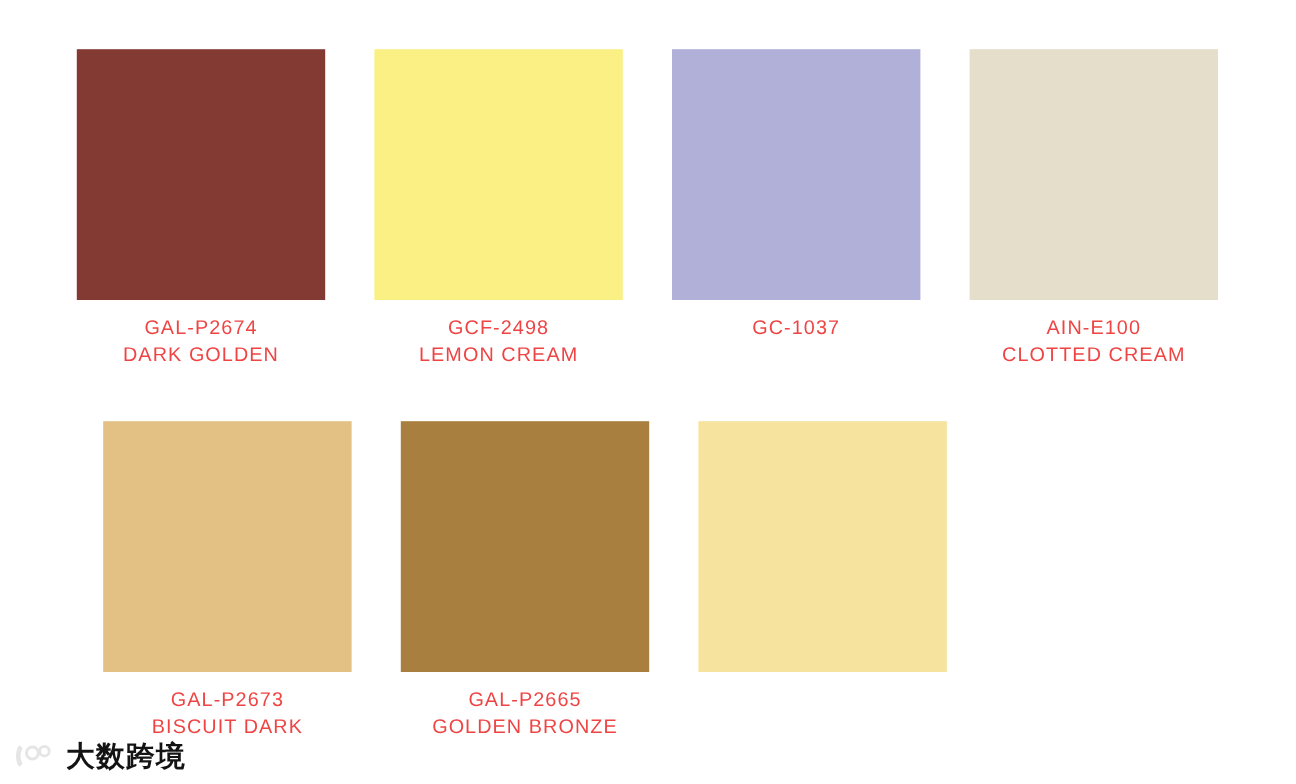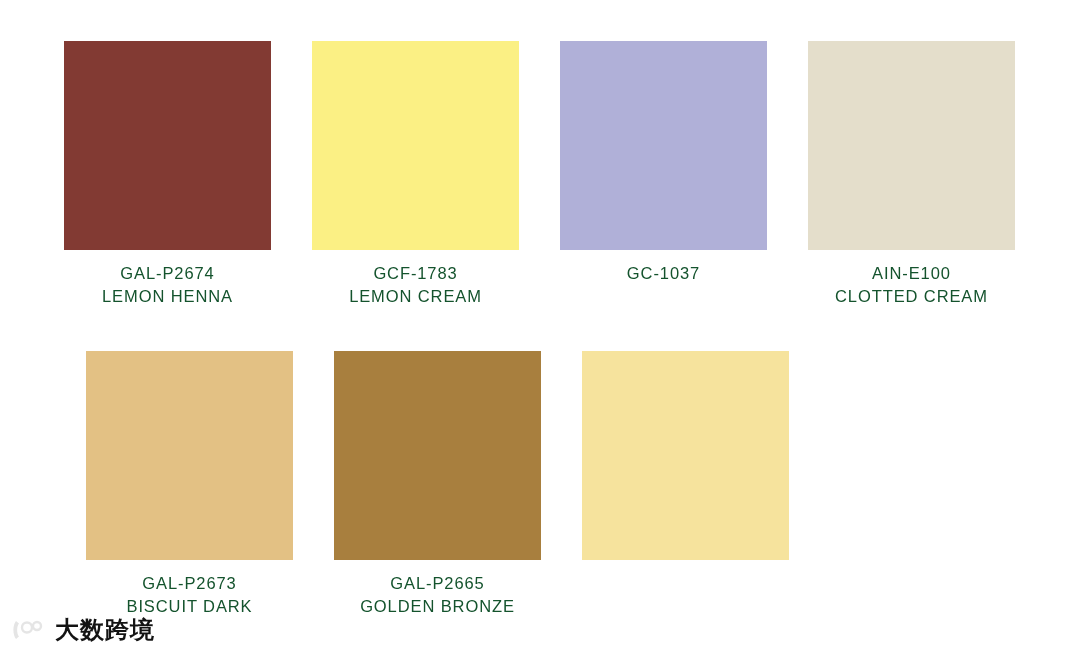--- a/index.html
+++ b/index.html
@@ -50,21 +50,21 @@
 
   .swatch-labels {
     margin-top: 12px;
     text-align: center;
     line-height: 22px;
   }
 
   .swatch-code,
   .swatch-name {
     display: block;
-    color: #14532d;
+    color: #ef4444;
     font-size: 16.5px;
     font-weight: 400;
     letter-spacing: 0.9px;
     white-space: nowrap;
   }
 
   .swatch-name {
     margin-top: 1px;
   }
 
@@ -98,27 +98,27 @@
 </head>
 <body>
 
 <div id="palette-board">
 
   <div class="swatch-row" id="row-0">
       <div class="swatch-card">
         <div class="swatch-chip" style="background: rgb(130, 58, 51);"></div>
         <div class="swatch-labels">
           <span class="swatch-code">GAL-P2674</span>
-          <span class="swatch-name">LEMON HENNA</span>
+          <span class="swatch-name">DARK GOLDEN</span>
         </div>
       </div>
       <div class="swatch-card">
         <div class="swatch-chip" style="background: rgb(251, 240, 132);"></div>
         <div class="swatch-labels">
-          <span class="swatch-code">GCF-1783</span>
+          <span class="swatch-code">GCF-2498</span>
           <span class="swatch-name">LEMON CREAM</span>
         </div>
       </div>
       <div class="swatch-card">
         <div class="swatch-chip" style="background: rgb(176, 176, 216);"></div>
         <div class="swatch-labels">
           <span class="swatch-code">GC-1037</span>
         </div>
       </div>
       <div class="swatch-card">

